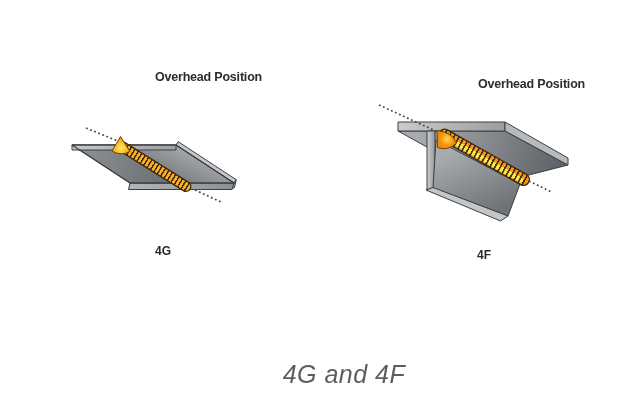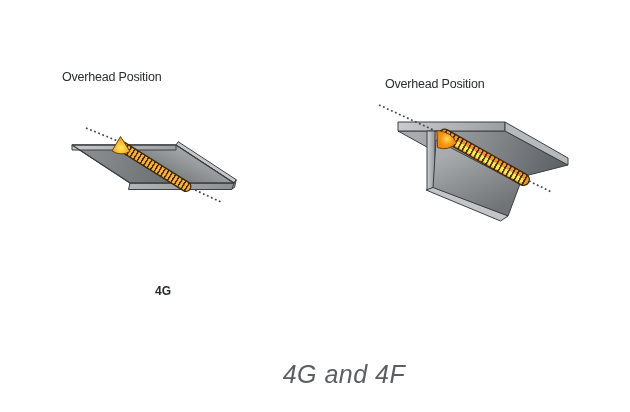--- a/index.html
+++ b/index.html
@@ -2,26 +2,26 @@
 <html><head>
 <meta charset="utf-8">
 <style>
   html,body{margin:0;padding:0;}
   body{
     width:630px;height:412px;background:#ffffff;overflow:hidden;
     font-family:"Liberation Sans", sans-serif;
   }
   .stage{position:relative;width:630px;height:412px;background:#ffffff;}
   .fig-title{
-    position:absolute;width:200px;text-align:left;
-    font-size:12.5px;font-weight:400;letter-spacing:-0.2px;color:#2a2c2e;
+    position:absolute;width:200px;text-align:right;
+    font-size:12.5px;font-weight:700;letter-spacing:-0.2px;color:#2a2c2e;
   }
   .fig-label{
     position:absolute;width:100px;text-align:center;
-    font-size:12px;font-weight:700;color:#27292b;margin-top:40px;
+    font-size:12px;font-weight:700;color:#27292b;
   }
   .diagram{position:absolute;}
   .caption{
     position:absolute;left:84px;top:360px;width:520px;text-align:center;
     font-size:25px;font-style:italic;color:#5b5e61;letter-spacing:0.5px;
   }
 </style>
 </head>
 <body>
 
@@ -134,16 +134,17 @@
       <path d="M426,190 L433,187.5 L508,216 L500.5,221 Z" fill="#c3c5c7"></path>
     </g>
 
     <path d="M444.5,135 L523.5,179.5" stroke="#3a2a0d" stroke-width="13" stroke-linecap="round" fill="none"></path>
     <path d="M444.5,135 L523.5,179.5" stroke="url(#stripes2)" stroke-width="10.5" stroke-linecap="round" fill="none"></path>
     <path d="M447,138 L521,180" stroke="url(#stripesY)" stroke-width="5" stroke-linecap="round" fill="none"></path>
     <path d="M437,130.5 Q452,132 456.5,143 Q448,151.5 437.5,147.5 Z" fill="url(#blobG)" stroke="#6b4408" stroke-width="1" stroke-linejoin="round"></path>
     <path d="M529,181 L552.5,192.5" stroke="#44474a" stroke-width="1.7" stroke-dasharray="1.8 2.6" fill="none"></path>
   </svg>
 
+  <div class="fig-label" style="left:434px;top:248px">4F</div>
 
   <div class="caption">4G and 4F</div>
 
 </div>
 
 </body></html>

